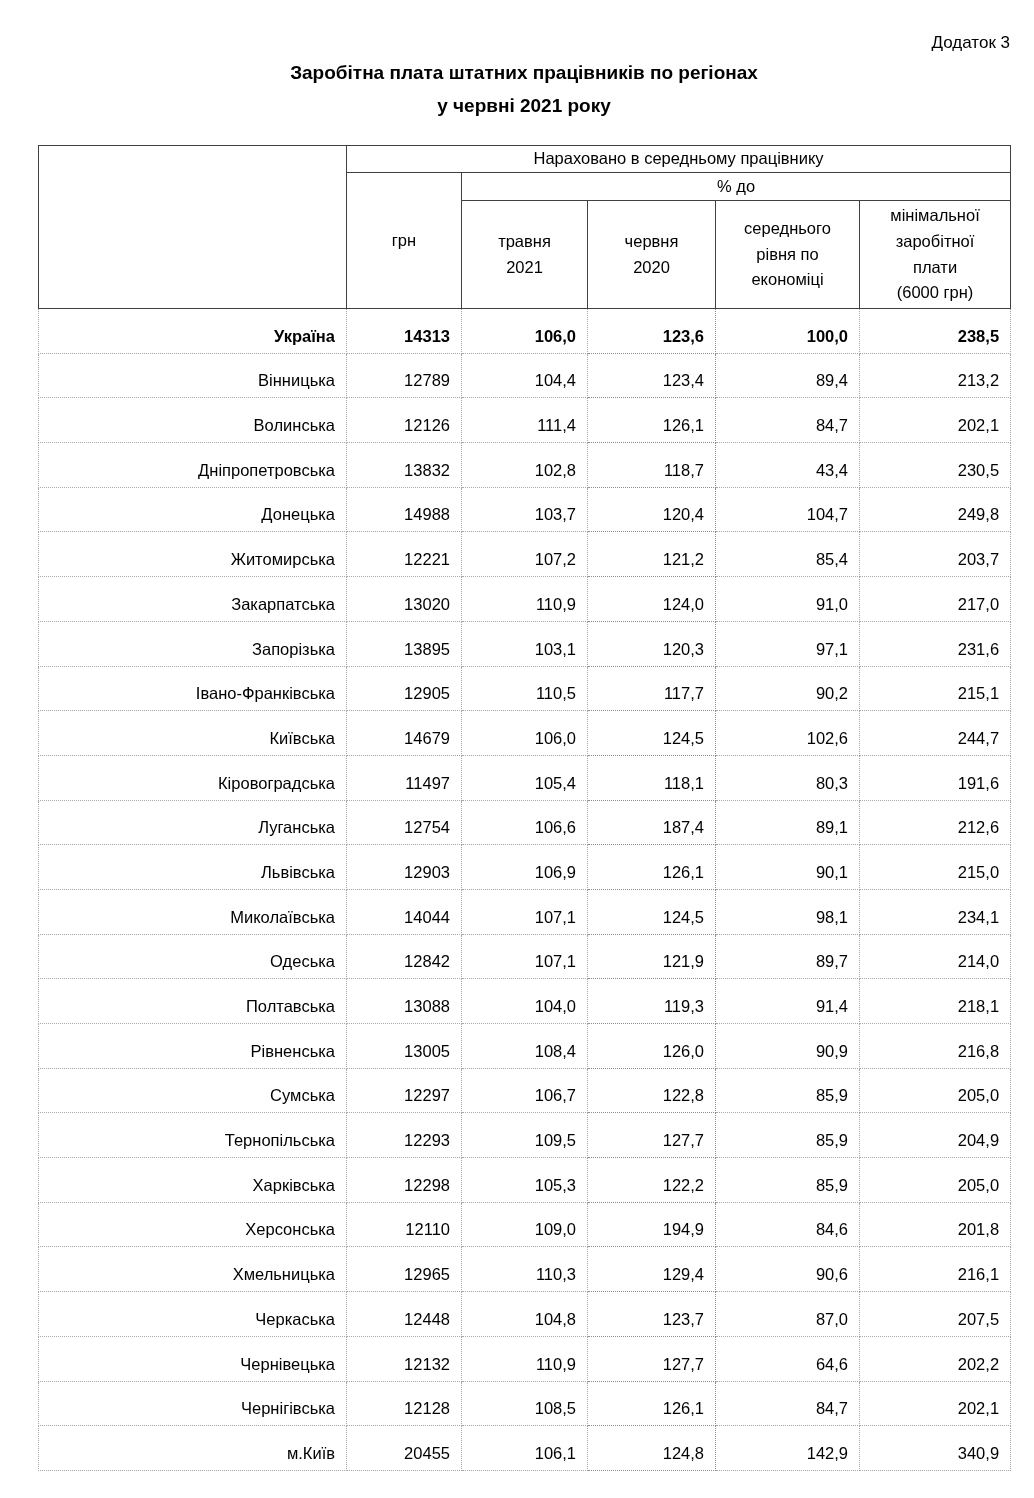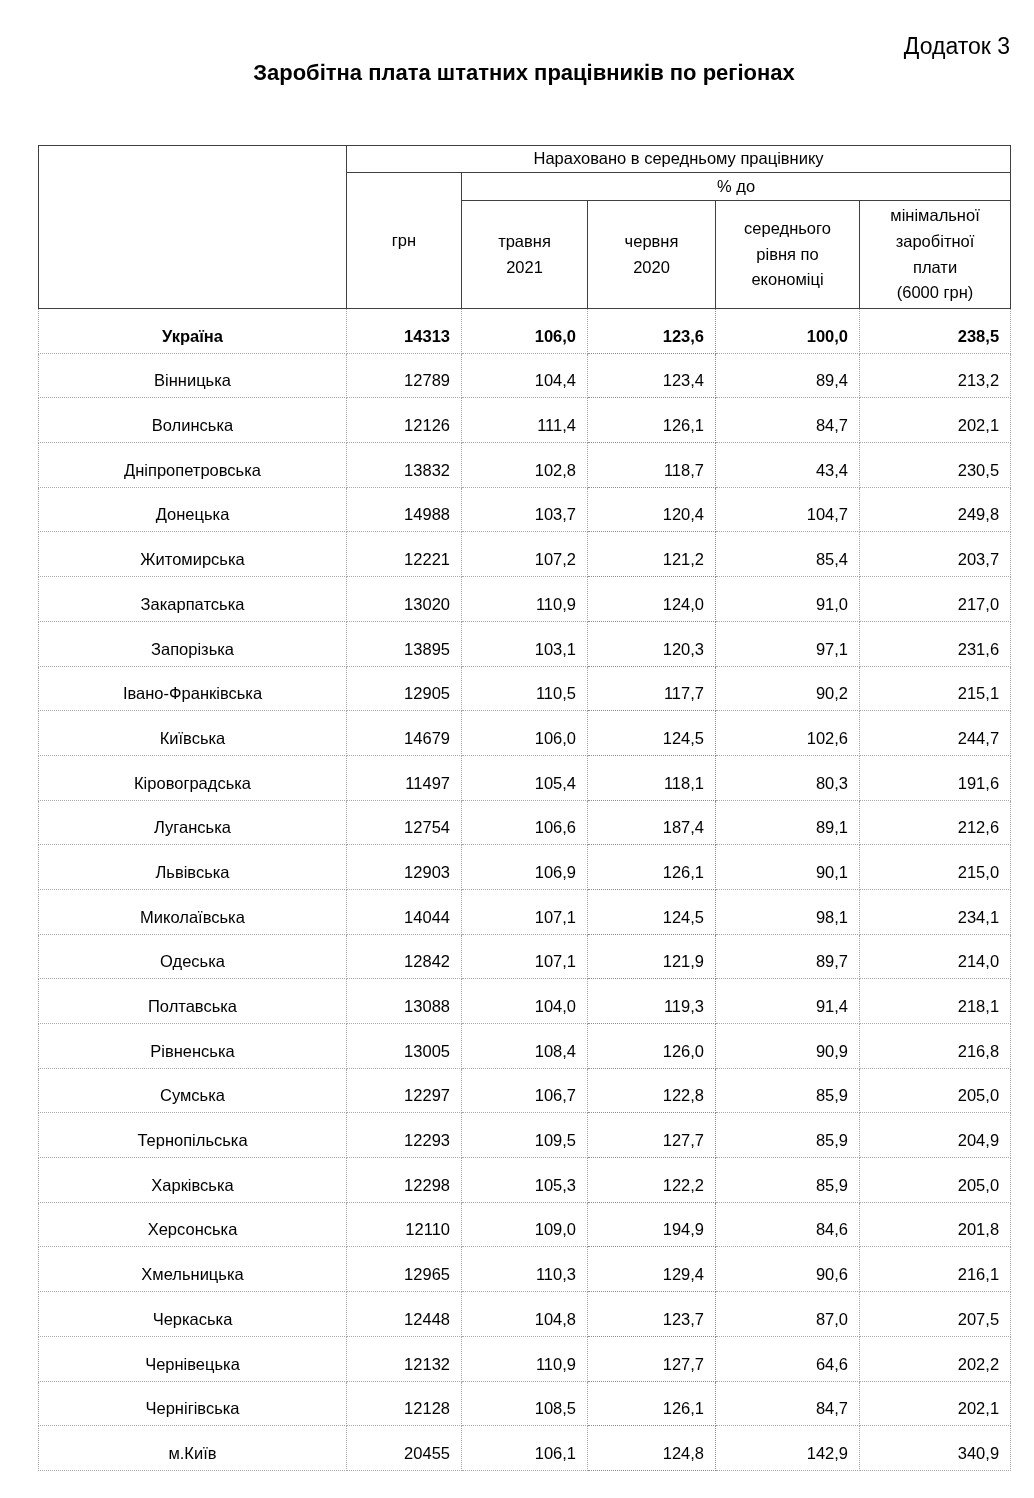--- a/index.html
+++ b/index.html
@@ -12,31 +12,31 @@
     height: 1498px;
     position: relative;
     font-family: "Liberation Sans", sans-serif;
     color: #000000;
     overflow: hidden;
   }
   .appendix {
     position: absolute;
     top: 33px;
     right: 24px;
-    font-size: 23px;
+    font-size: 17px;
     font-weight: 400;
   }
   .title-block {
     position: absolute;
     top: 56px;
     left: 38px;
     width: 972px;
     text-align: center;
     font-weight: 700;
-    font-size: 22px;
+    font-size: 19px;
     line-height: 33px;
   }
   table.wages {
     position: absolute;
     left: 38px;
     top: 145px;
     width: 972px;
     border-collapse: collapse;
     table-layout: fixed;
     font-size: 16.5px;
@@ -57,35 +57,36 @@
   table.wages tbody td {
     border: 1px dotted #a8a8a8;
     vertical-align: bottom;
     padding: 0 11px 7px 11px;
   }
   
   table.wages tbody td:nth-child(4) {
     border-color: #8c8c8c;
   }
   td.region-cell {
-    text-align: center;
+    text-align: right;
     padding-left: 10px;
   }
   td.value-cell {
     text-align: right;
   }
   tr.bold td { font-weight: 700; }
 </style>
 </head>
 <body>
 
 <div class="appendix">Додаток 3</div>
 
 <div class="title-block">
   <div>Заробітна плата штатних працівників по регіонах</div>
+  <div>у червні 2021 року</div>
 </div>
 
 <table class="wages">
   <colgroup>
     <col style="width:308px">
     <col style="width:115px">
     <col style="width:126px">
     <col style="width:128px">
     <col style="width:144px">
     <col style="width:151px">

